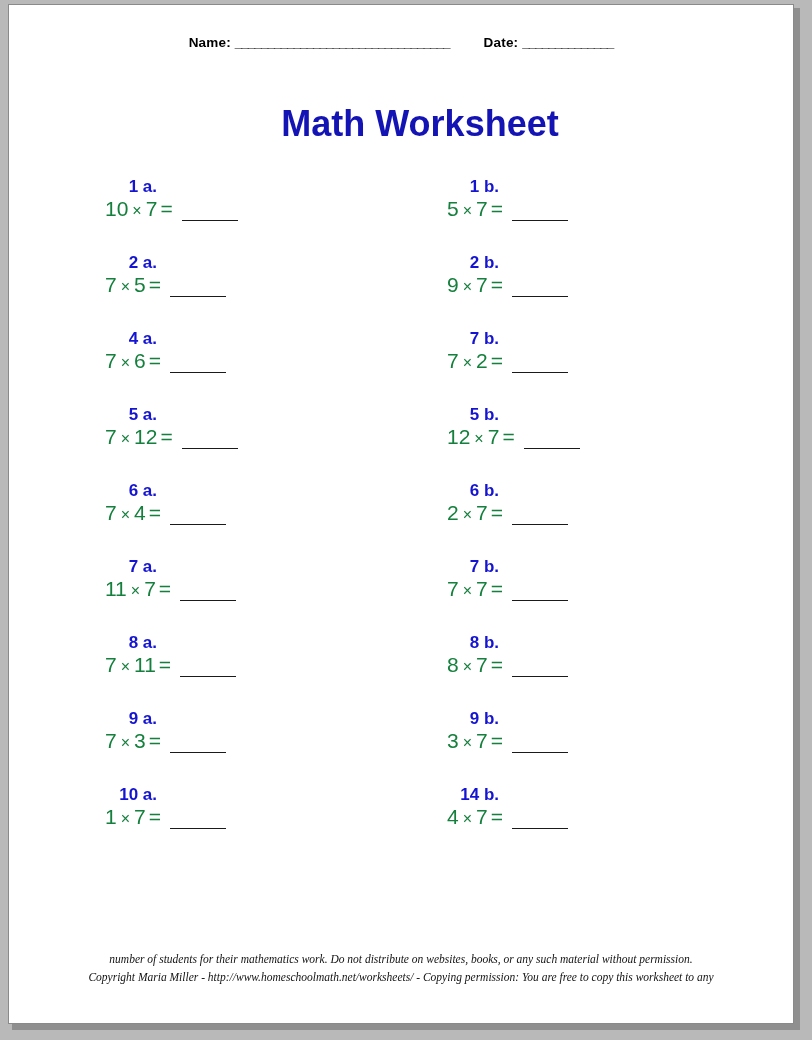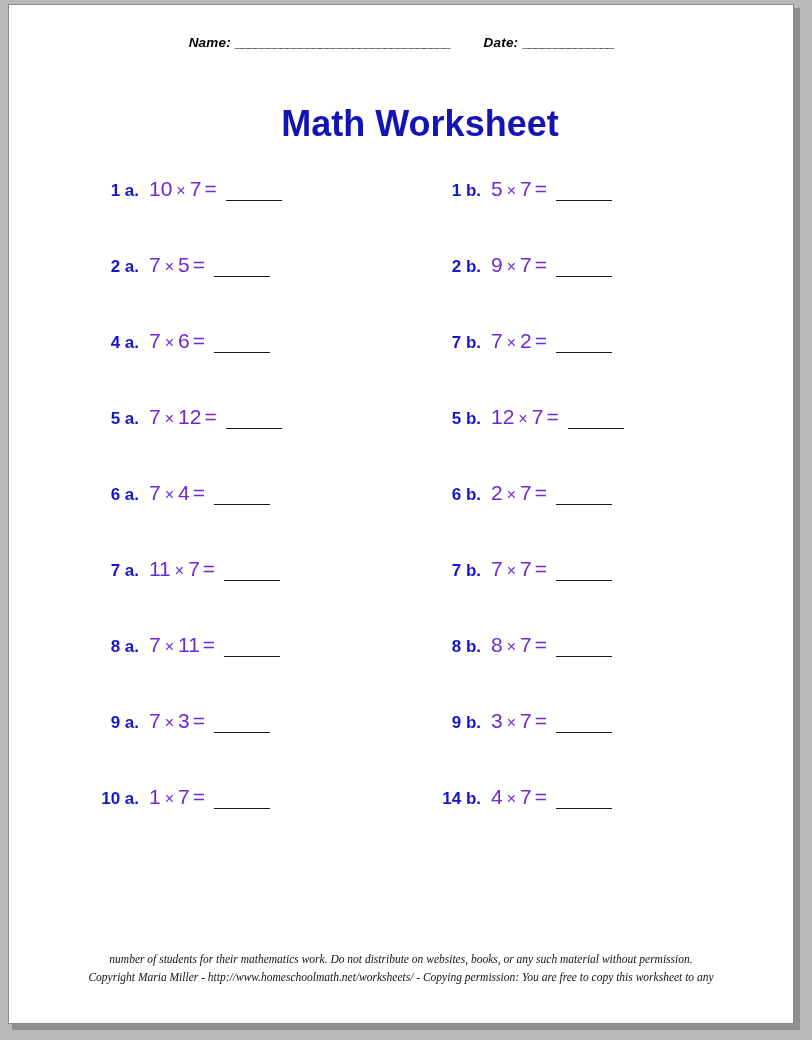--- a/index.html
+++ b/index.html
@@ -35,21 +35,21 @@
     position: absolute;
     left: 0;
     top: 30px;
     width: 100%;
     text-align: center;
     font-size: 13.5px;
     font-weight: bold;
     color: #000000;
     letter-spacing: 0.2px;
   }
-  .header-line .lbl { font-weight: bold; font-style: italic; }
+  .header-line .lbl { font-weight: bold; }
   .header-line .blank-long { letter-spacing: -1px; }
   .header-line .gap { display: inline-block; width: 26px; }
 
   .title {
     position: absolute;
     left: 0;
     top: 98px;
     width: 100%;
     text-align: center;
     font-size: 36px;
@@ -67,37 +67,38 @@
   }
   .row {
     position: relative;
     height: 76px;
   }
   .cell {
     position: absolute;
     top: 0;
     display: flex;
     align-items: baseline;
+    flex-direction: column;
   }
   .cell.col-a { left: 78px; }
   .cell.col-b { left: 420px; }
 
   .num {
     color: #1414d2;
     font-weight: bold;
     font-size: 17px;
     width: 52px;
     text-align: right;
     display: inline-block;
     white-space: nowrap;
   }
   .expr {
-    margin-left: 10px;
+    margin-left: 18px;
     font-size: 21px;
-    color: #6d28d9;
+    color: #15803d;
     white-space: nowrap;
     font-family: "Liberation Sans", sans-serif;
   }
   .expr .op {
     font-size: 16px;
     padding: 0 4px;
   }
   .expr .eq { padding: 0 3px; }
   .expr .ans {
     display: inline-block;

